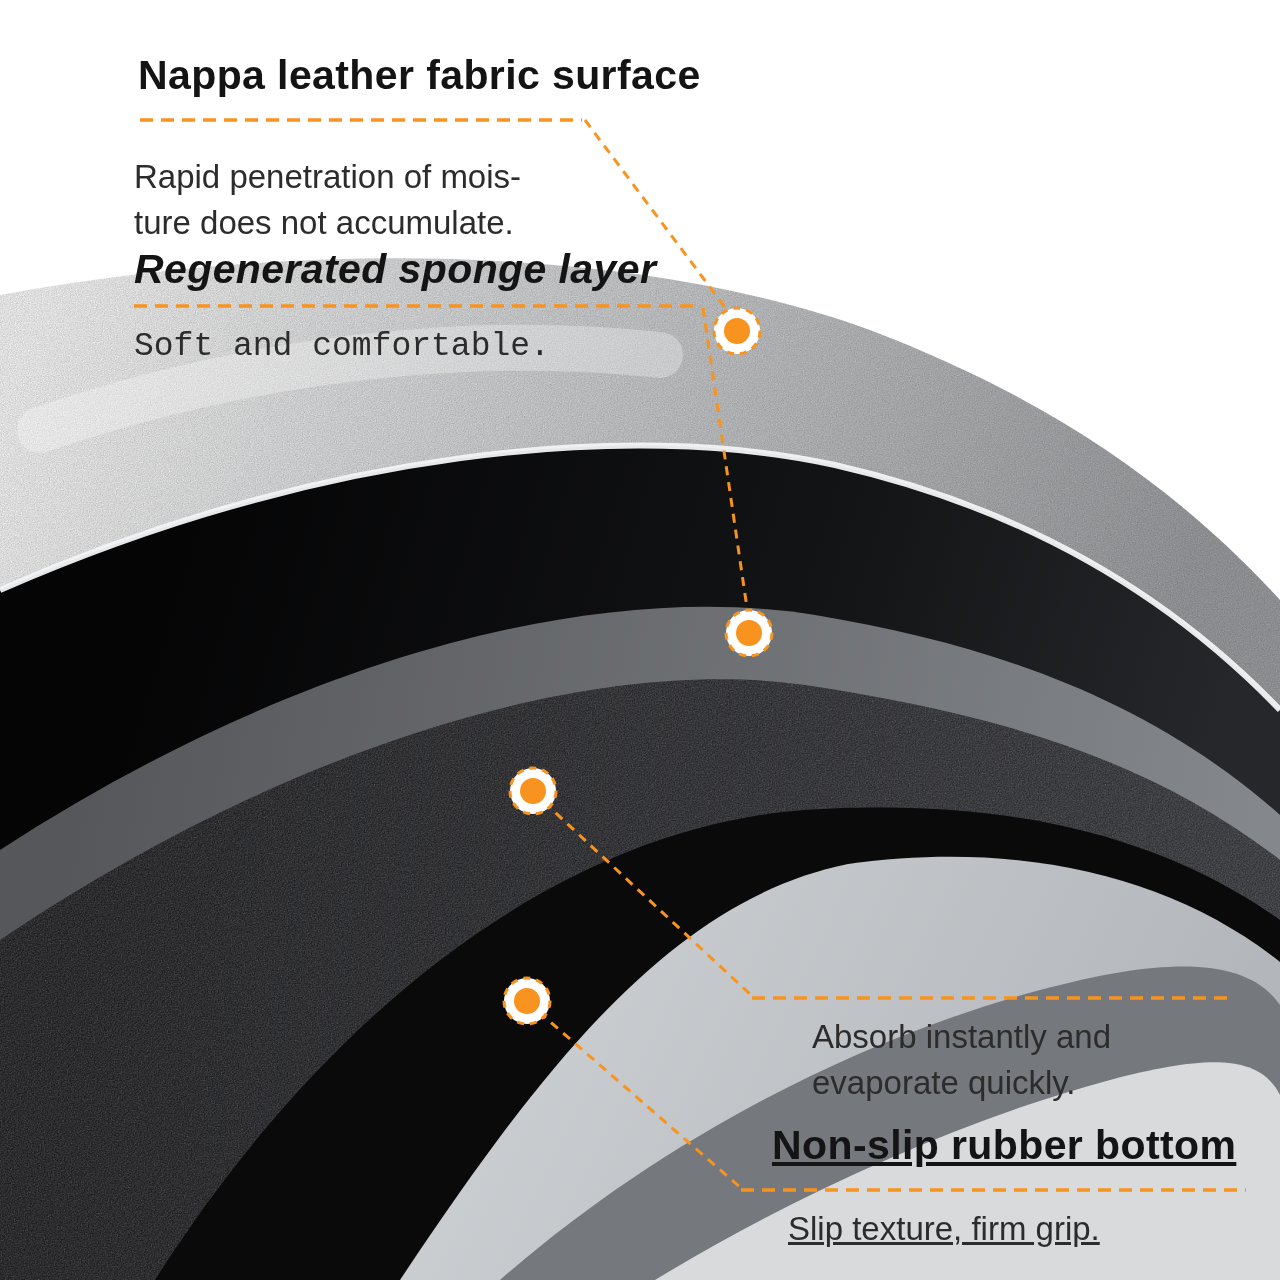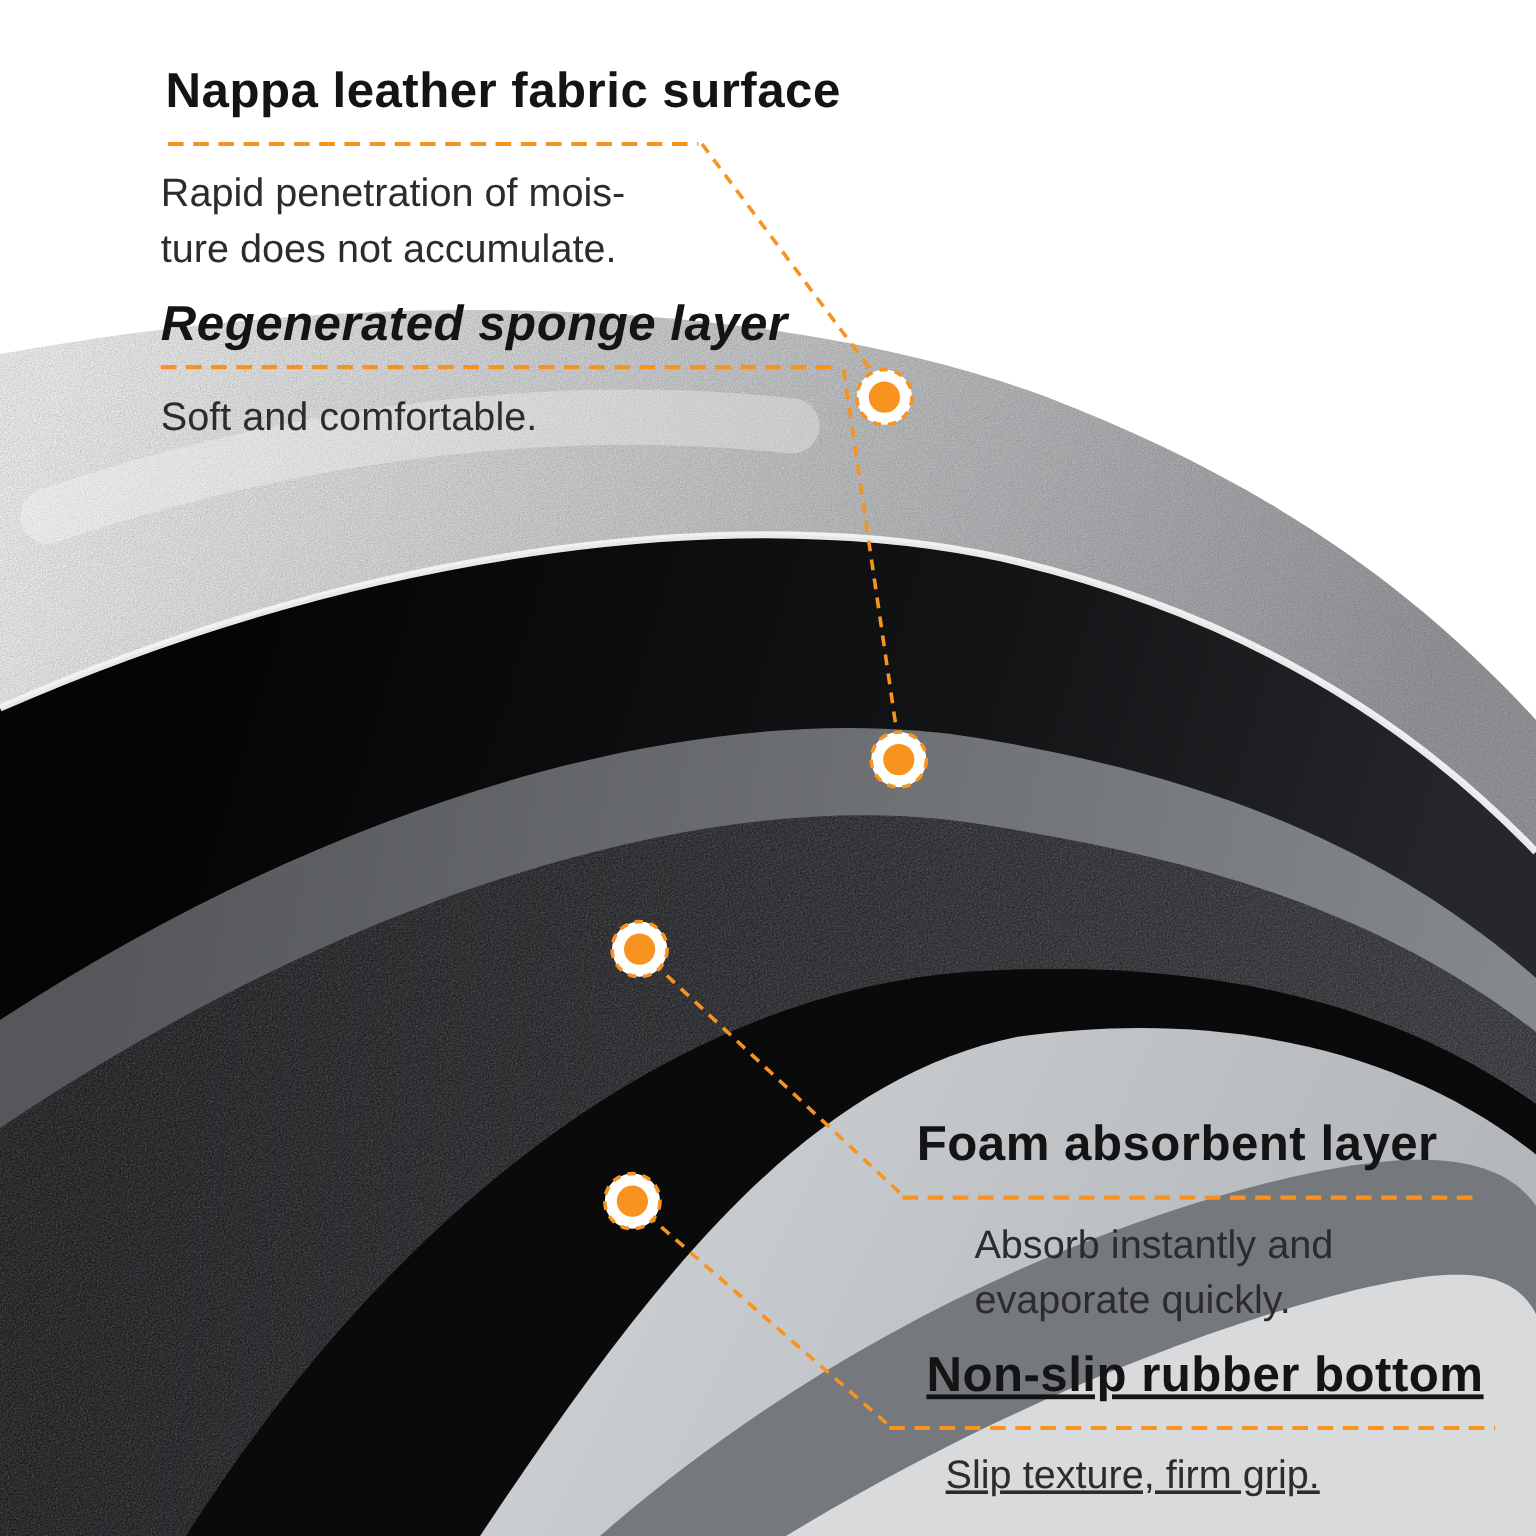--- a/index.html
+++ b/index.html
@@ -128,26 +128,25 @@
       <circle cx="533" cy="791" r="23" fill="#ffffff" stroke="#f7931e" stroke-width="3" stroke-dasharray="7 6"></circle>
       <circle cx="533" cy="791" r="13" fill="#f7931e"></circle>
     </g>
     <g>
       <circle cx="527" cy="1001" r="23" fill="#ffffff" stroke="#f7931e" stroke-width="3" stroke-dasharray="7 6"></circle>
       <circle cx="527" cy="1001" r="13" fill="#f7931e"></circle>
     </g>
   </svg>
 
   <div class="anno-heading" style="left:138px; top:52px;">Nappa leather fabric surface</div>
-  <div class="anno-body" style="left:134px; top:138px;">Rapid penetration of mois-
+  <div class="anno-body" style="left:134px; top:154px;">Rapid penetration of mois-
 ture does not accumulate.</div>
 
   <div class="anno-heading" style="left:134px; top:246px;font-style:italic;">Regenerated sponge layer</div>
-  <div class="anno-body" style="left:134px; top:324px;">Soft and comfortable.</div>
+  <div class="anno-body" style="left:134px; top:324px;font-family:Liberation Mono, monospace;">Soft and comfortable.</div>
 
-  <div class="anno-heading" style="left:764px; top:930px;">Foam absorbent layer</div>
   <div class="anno-body" style="left:764px; top:1014px;margin-left:48px;">Absorb instantly and
 evaporate quickly.</div>
 
   <div class="anno-heading" style="left:772px; top:1122px;text-decoration:underline;">Non-slip rubber bottom</div>
   <div class="anno-body" style="left:788px; top:1206px;text-decoration:underline;">Slip texture, firm grip.</div>
 
 </div>
 
 </body></html>

